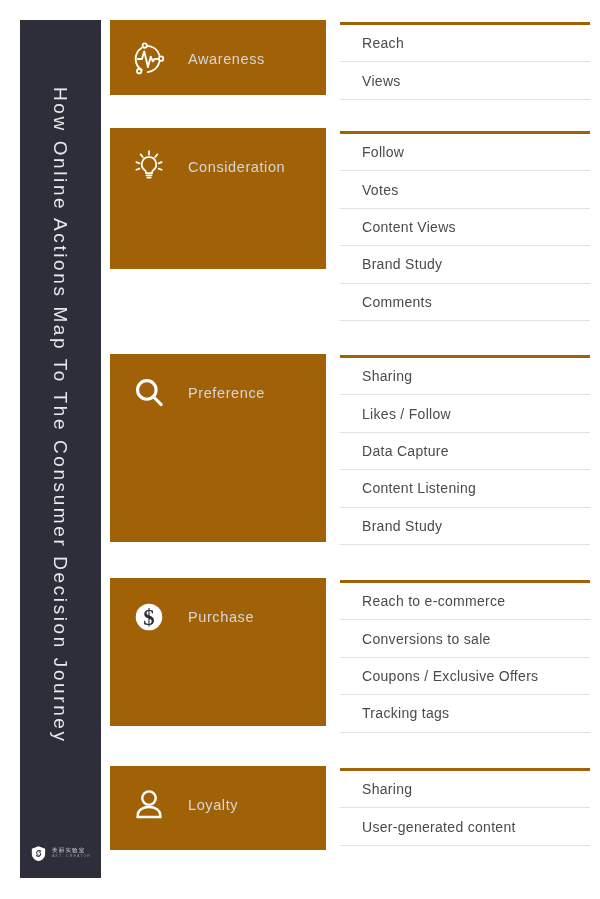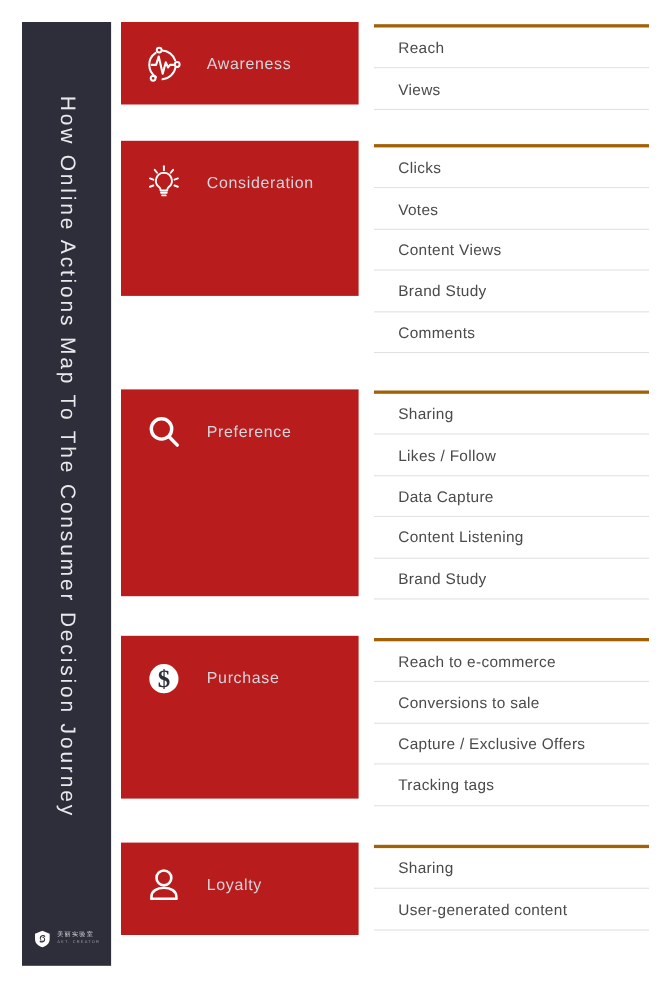--- a/index.html
+++ b/index.html
@@ -81,21 +81,21 @@
     letter-spacing: 1.1px;
     line-height: 1;
     white-space: nowrap;
   }
 
   
   .stage {
     position: absolute;
     left: 110px;
     width: 216px;
-    background: #b91c1c;
+    background: #a16207;
   }
   .stage-head {
     display: flex;
     align-items: center;
     padding-top: 18px;
     padding-left: 18px;
   }
   .stage-icon {
     width: 42px;
     height: 42px;
@@ -251,21 +251,21 @@
     <div class="metric-row">
       <span>Reach</span>
     </div>
     <div class="metric-row">
       <span>Views</span>
     </div>
   </div>
 
   <div class="metric-group" style="top:131px;">
     <div class="metric-row">
-      <span>Clicks</span>
+      <span>Follow</span>
     </div>
     <div class="metric-row">
       <span>Votes</span>
     </div>
     <div class="metric-row">
       <span>Content Views</span>
     </div>
     <div class="metric-row">
       <span>Brand Study</span>
     </div>
@@ -293,21 +293,21 @@
   </div>
 
   <div class="metric-group" style="top:580px;">
     <div class="metric-row">
       <span>Reach to e-commerce</span>
     </div>
     <div class="metric-row">
       <span>Conversions to sale</span>
     </div>
     <div class="metric-row">
-      <span>Capture / Exclusive Offers</span>
+      <span>Coupons / Exclusive Offers</span>
     </div>
     <div class="metric-row">
       <span>Tracking tags</span>
     </div>
   </div>
 
   <div class="metric-group" style="top:768px;">
     <div class="metric-row">
       <span>Sharing</span>
     </div>

